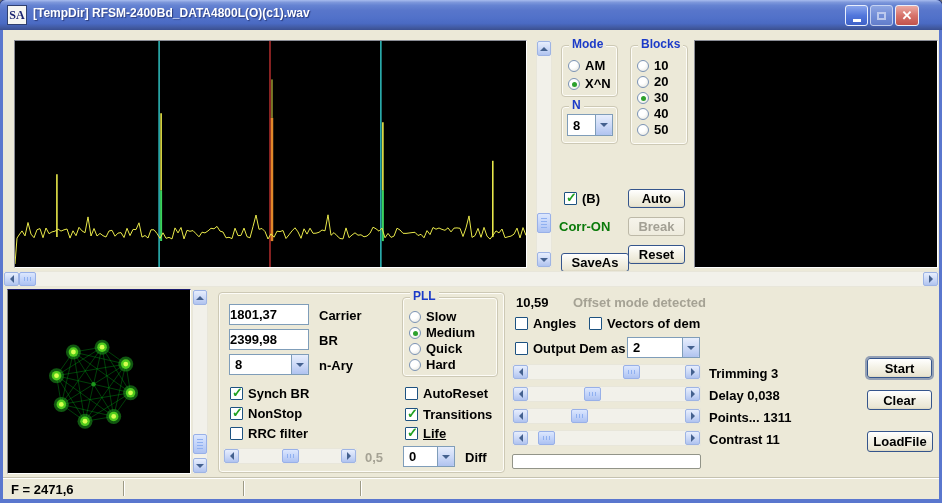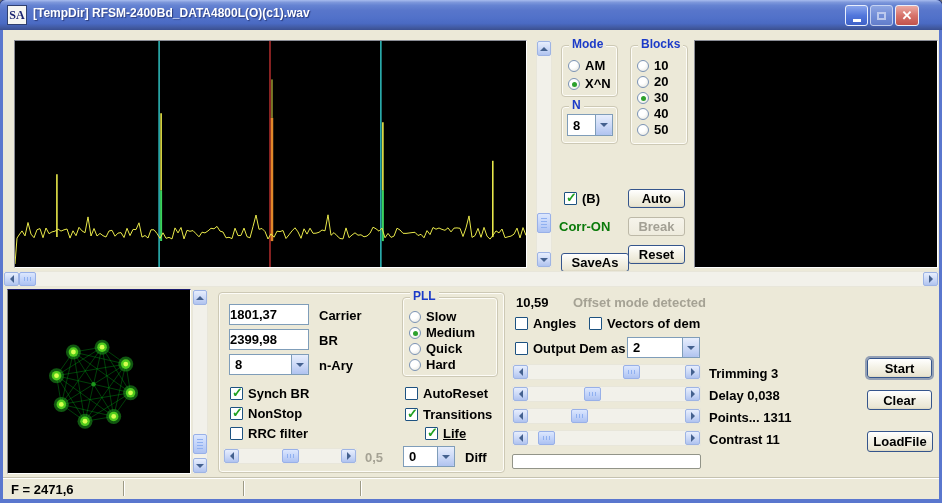--- a/index.html
+++ b/index.html
@@ -321,21 +321,21 @@
     </div>
 
     <div class="crow" style="left:402px;top:356px;">
       <span class="cb"></span>
       <span>AutoReset</span>
     </div>
     <div class="crow" style="left:402px;top:377px;">
       <span class="cb on"></span>
       <span>Transitions</span>
     </div>
-    <div class="crow" style="left:422px;top:396px;text-decoration:underline;">
+    <div class="crow" style="left:402px;top:396px;text-decoration:underline;">
       <span class="cb on"></span>
       <span>Life</span>
     </div>
 
     <div class="combo" style="left:400px;top:416px;width:52px;height:21px;">
       <span class="val">0</span>
       <span class="drop">
           <span class="tri d"></span>
         </span>
     </div>

